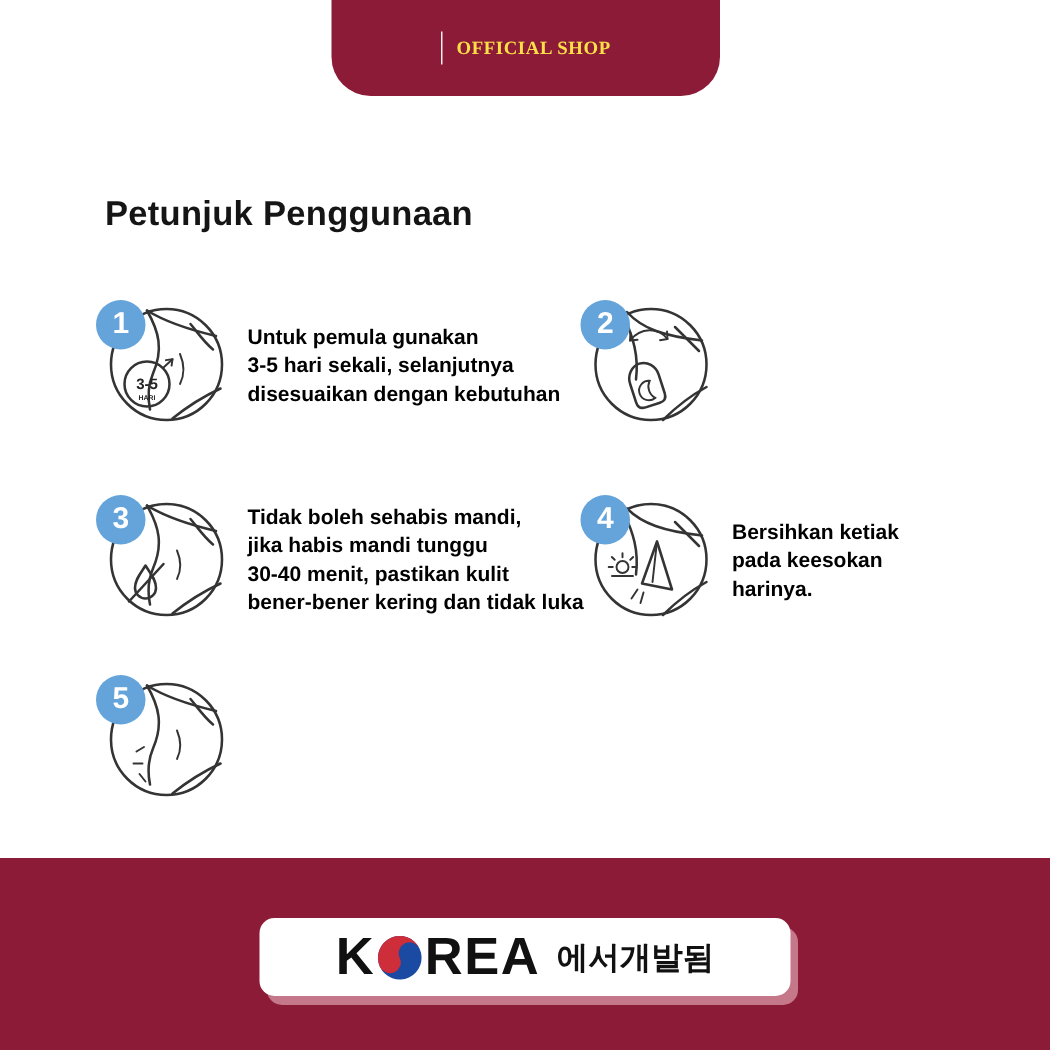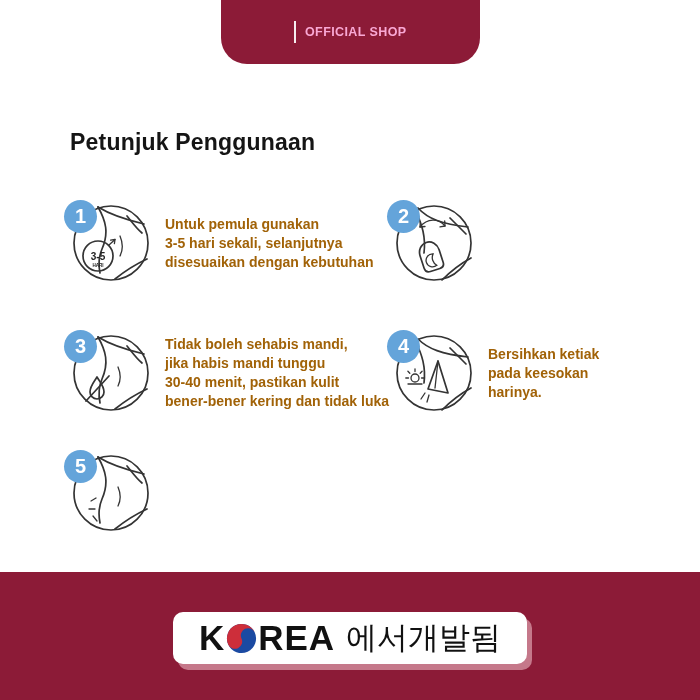--- a/index.html
+++ b/index.html
@@ -11,56 +11,56 @@
   .header-banner{
     position:absolute;left:221px;top:0;width:259px;height:64px;
     background:#8C1B37;border-radius:0 0 26px 26px;
     display:flex;align-items:center;justify-content:center;gap:9px;
   }
   .brand{
     font-family:"DejaVu Serif", serif;font-size:24px;color:#ffffff;
     letter-spacing:1.5px;font-weight:500;line-height:1;padding-bottom:2px;
   }
   .logo-divider{width:1.5px;height:22px;background:rgba(255,255,255,.92);}
-  .shop-label{font-size:12.5px;font-weight:700;color:#f9a8d4;letter-spacing:.4px;}
+  .shop-label{font-size:12.5px;font-weight:700;color:#fde047;letter-spacing:.4px;font-family:Liberation Serif, serif;}
   
   .page-title{
     position:absolute;left:70px;top:129px;font-size:23px;font-weight:800;
     color:#151515;letter-spacing:.2px;
   }
   
   .step{position:absolute;height:90px;display:flex;align-items:center;}
   .step .icon-wrap{position:relative;width:87px;height:90px;flex:none;}
   .step .icon-wrap svg.spot{position:absolute;left:7px;top:5px;}
   .badge{
     position:absolute;left:0;top:2px;width:33px;height:33px;border-radius:50%;
     background:#64A4DA;color:#ffffff;display:flex;align-items:center;justify-content:center;
     font-size:20px;font-weight:700;z-index:2;
   }
   .step-text{
-    margin-left:14px;font-size:14px;line-height:19px;font-weight:700;color:#a16207;
+    margin-left:14px;font-size:14px;line-height:19px;font-weight:700;color:#000000;
     white-space:pre-line;
   }
   .s1{left:64px;top:198px;} .s2{left:387px;top:198px;}
   .s3{left:64px;top:328px;} .s4{left:387px;top:328px;}
   .s5{left:64px;top:448px;}
   
   .la{stroke:#343434;stroke-width:1.7;fill:none;stroke-linecap:round;stroke-linejoin:round;}
   .la-thin{stroke:#343434;stroke-width:1.3;fill:none;stroke-linecap:round;}
   .icon-label{fill:#222;font-family:"Liberation Sans",sans-serif;font-weight:700;}
   
   .footer-bar{position:absolute;left:0;top:572px;width:700px;height:128px;background:#8C1B37;}
   .korea-badge{
     position:absolute;left:173px;top:40px;width:354px;height:52px;background:#ffffff;
     border-radius:10px;display:flex;align-items:center;justify-content:center;
     box-shadow:5px 6px 0 rgba(244,196,208,.55);
   }
   .korea-word{display:flex;align-items:center;font-size:35px;font-weight:800;color:#111;letter-spacing:1px;}
   .korea-word svg{margin:0 1px;display:block;}
-  .korean-text{font-size:31px;font-weight:400;color:#111;margin-left:11px;letter-spacing:0;}
+  .korean-text{font-size:21px;font-weight:700;color:#111;margin-left:11px;letter-spacing:0;}
 </style>
 </head>
 <body>
 
 <div id="canvas">
 
   <div class="header-banner">
     <div class="logo-divider"></div>
     <div class="shop-label">OFFICIAL SHOP</div>
   </div>

